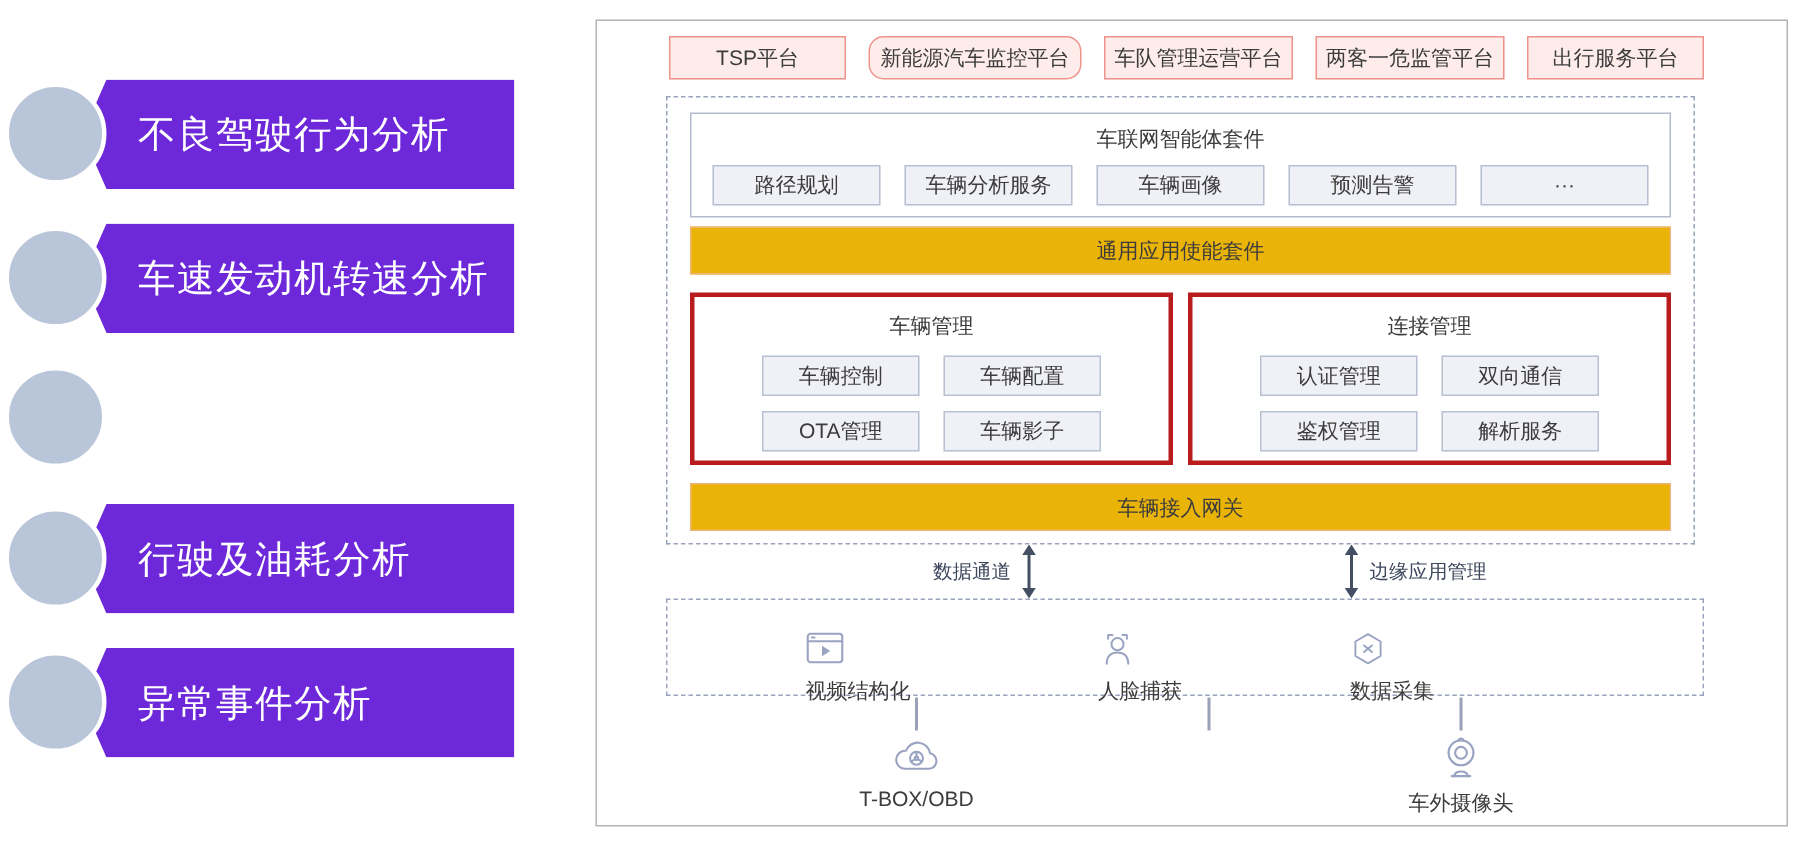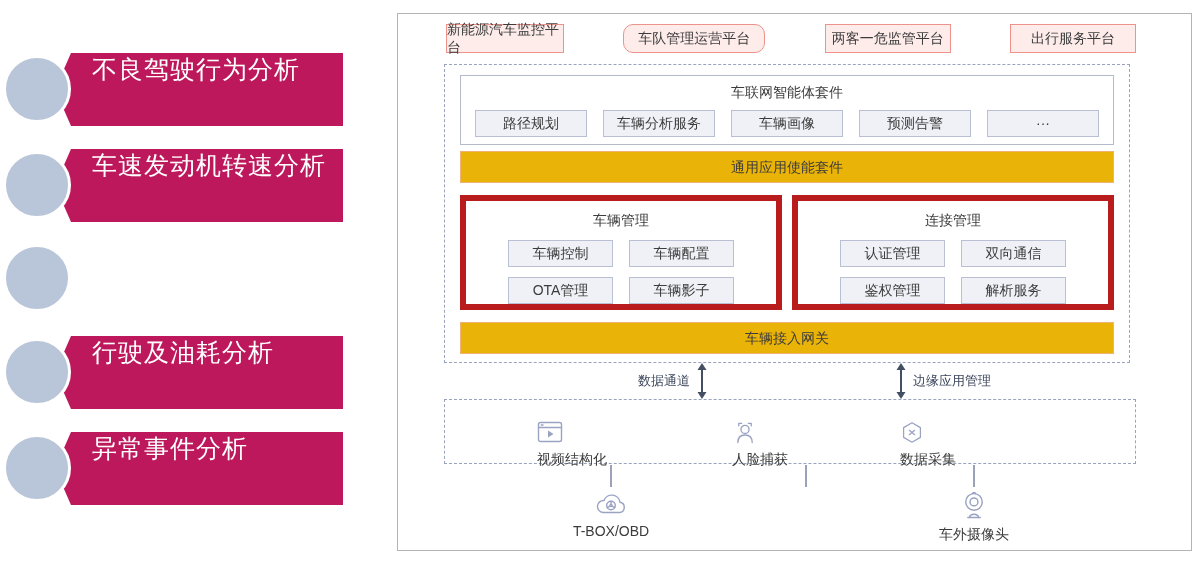--- a/index.html
+++ b/index.html
@@ -1,23 +1,23 @@
 <!DOCTYPE html>
 <html><head>
 <meta charset="utf-8">
 <style>
   html,body{margin:0;padding:0;background:#ffffff;}
   body{width:1195px;height:566px;position:relative;overflow:hidden;
        font-family:"Liberation Sans","DejaVu Sans",sans-serif;color:#3c3c3c;}
 
   
   .analysis-item{position:absolute;left:0;width:343px;height:73px;}
-  .banner{position:absolute;left:55px;right:0;top:0;bottom:0;background:#be185d;
+  .banner{position:absolute;left:55px;right:0;top:0;bottom:0;background:#6d28d9;
           clip-path:polygon(16px 0,100% 0,100% 100%,16px 100%,0 50%);
-          display:flex;align-items:flex-start;}
+          display:flex;align-items:center;}
   .banner-label{padding-left:37px;font-size:25px;color:#ffffff;letter-spacing:1px;white-space:nowrap;}
   .banner-circle{position:absolute;left:3px;top:2px;width:62px;height:62px;border-radius:50%;
                  background:#b9c5d9;border:3px solid #ffffff;z-index:2;}
 
   
   .diagram{position:absolute;left:397px;top:13px;width:795px;height:538px;
            border:1px solid #b4b4b4;box-sizing:border-box;background:#fff;}
 
   .platform-row{position:absolute;left:48px;top:10px;width:690px;display:flex;justify-content:space-between;}
   .platform{height:29px;box-sizing:border-box;background:#fdecea;border:1px solid #ee938b;
@@ -32,28 +32,28 @@
             border:1px dashed #9aa3bd;box-sizing:border-box;padding:10px 15px;}
   .suite-box{height:70px;border:1px solid #b3bacb;box-sizing:border-box;}
   .suite-title{font-size:14px;text-align:center;margin-top:8px;}
   .suite-items{display:flex;justify-content:space-between;padding:0 14px;margin-top:8px;}
   .chip{width:112px;height:27px;line-height:25px;box-sizing:border-box;background:#f0f1f7;
         border:1px solid #b9c0d4;font-size:14px;text-align:center;white-space:nowrap;}
   .band{height:32px;line-height:30px;box-sizing:border-box;background:#eab308;
         border:1px solid #f0b377;text-align:center;font-size:14px;}
   .band-enable{margin-top:6px;}
   .mgmt-row{display:flex;gap:10px;margin-top:12px;height:115px;}
-  .mgmt-box{flex:1;border:6px solid #b91c1c;box-sizing:border-box;}
+  .mgmt-box{flex:1;border:3px solid #b91c1c;box-sizing:border-box;}
   .mgmt-title{font-size:14px;text-align:center;margin-top:11px;}
   .mgmt-grid{display:grid;grid-template-columns:105px 105px;gap:10px 16px;justify-content:center;margin-top:10px;}
   .mgmt-grid .chip{width:105px;}
   .band-gateway{margin-top:12px;}
 
   .channel{position:absolute;top:349px;height:36px;display:flex;align-items:center;gap:6px;}
-  .channel-data{left:240px;}
+  .channel-data{left:224px;}
   .channel-edge{left:497px;}
   .channel-label{font-size:13px;color:#3d465c;white-space:nowrap;}
 
   .edge-box{position:absolute;left:46px;top:385px;width:692px;height:65px;
             border:1px dashed #9aa3bd;box-sizing:border-box;}
   .edge-col{position:absolute;top:21px;width:150px;transform:translateX(-50%);text-align:left;}
   .edge-col .col-label{font-size:14px;margin-top:3px;}
 
   .connector{position:absolute;top:451px;height:22px;width:0;border-left:2px solid #99a2b8;}
 
@@ -98,20 +98,21 @@
       <span class="banner-label">异常事件分析</span>
     </div>
     <div class="banner-circle"></div>
   </div>
 
 </div>
 
 <div class="diagram">
 
   <div class="platform-row">
+    <div class="platform">TSP平台</div>
     <div class="platform">新能源汽车监控平台</div>
     <div class="platform">车队管理运营平台</div>
     <div class="platform">两客一危监管平台</div>
     <div class="platform">出行服务平台</div>
   </div>
 
   <div class="core-box">
 
     <div class="suite-box">
       <div class="suite-title">车联网智能体套件</div>

